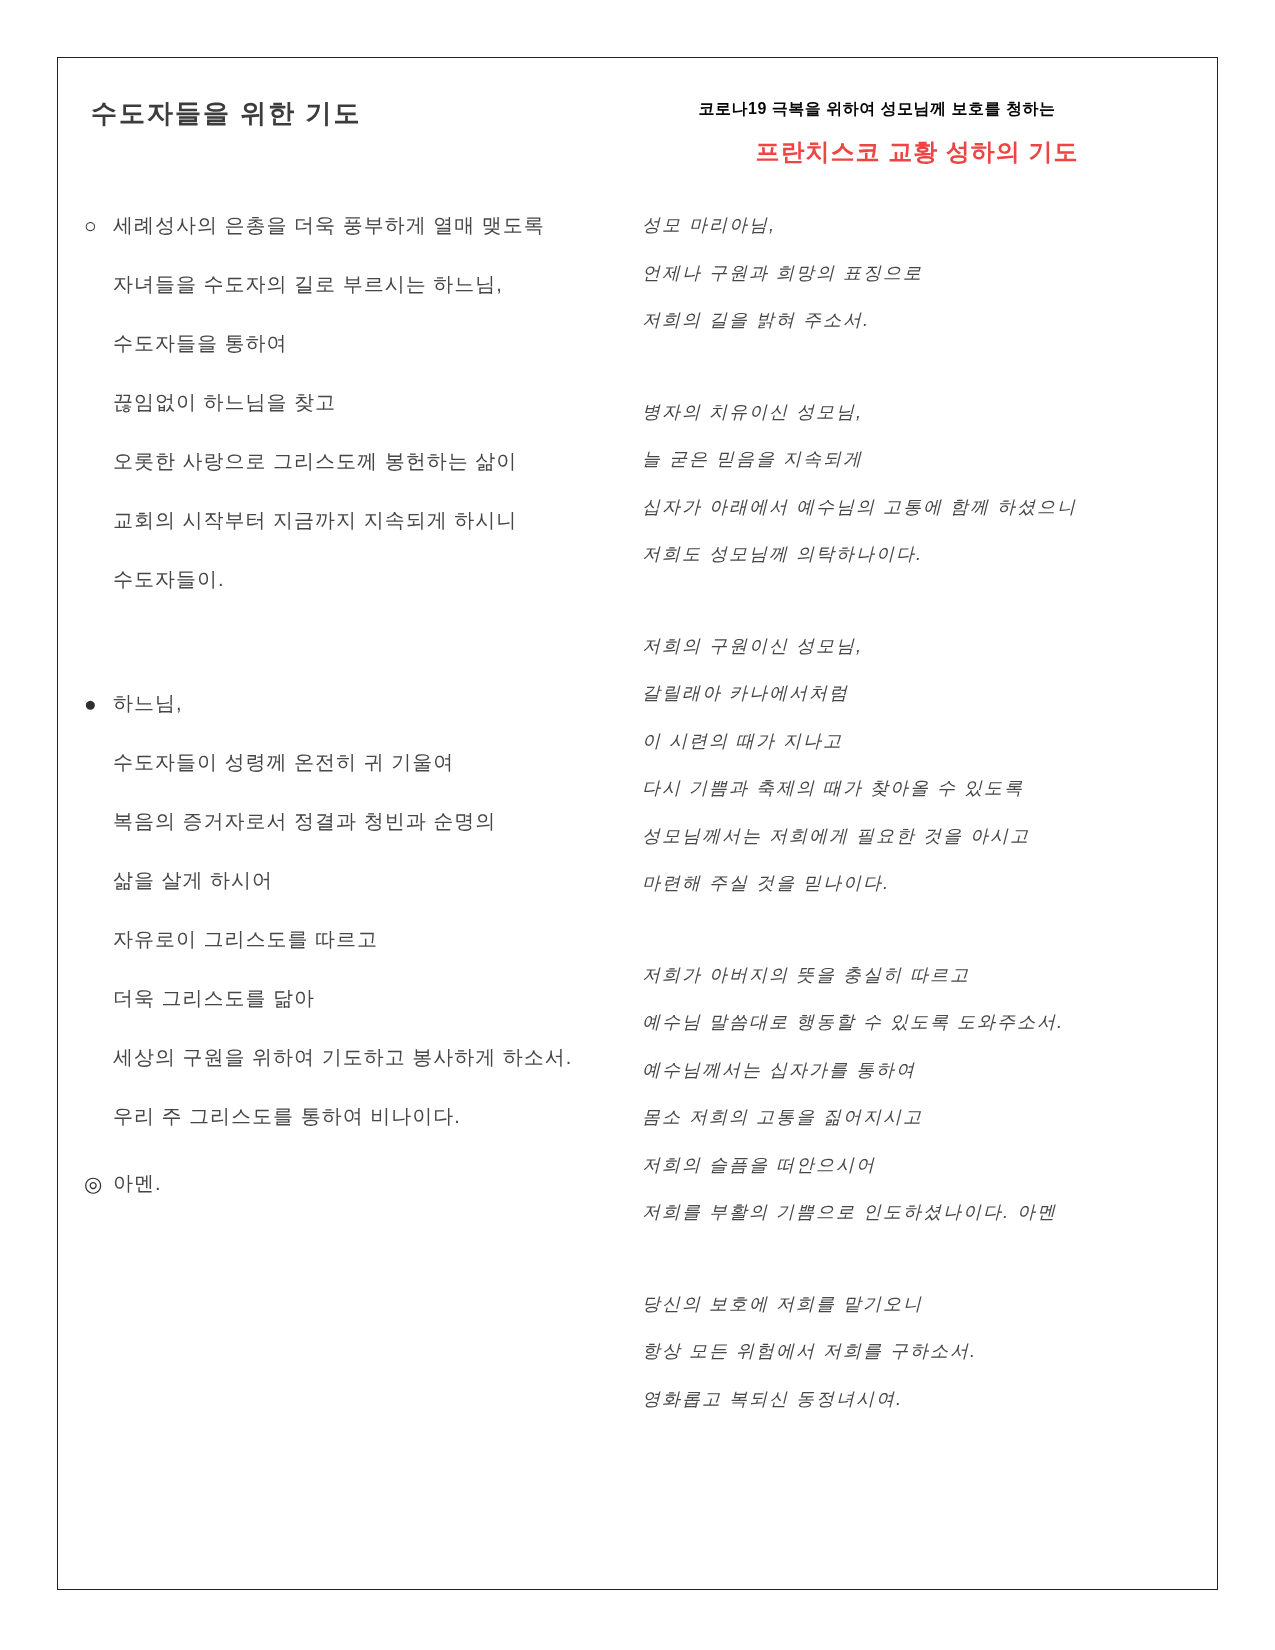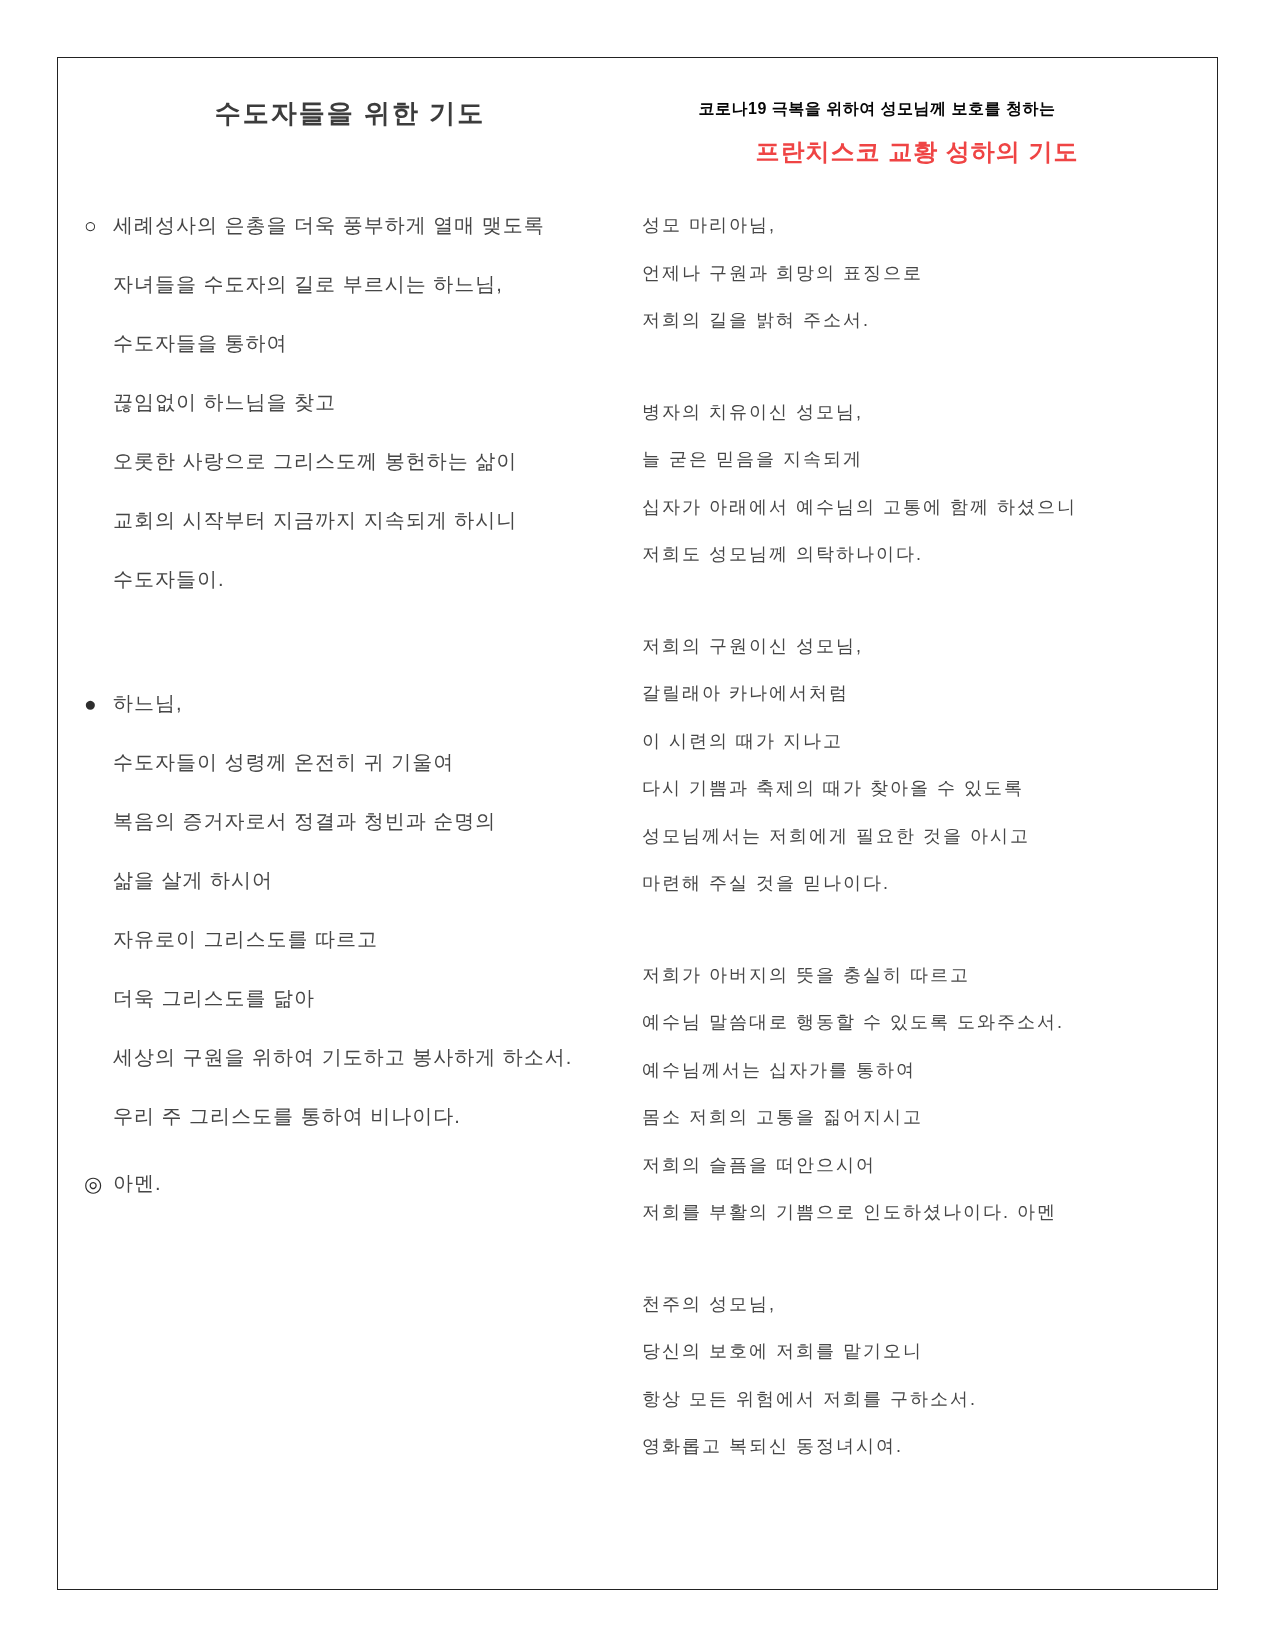--- a/index.html
+++ b/index.html
@@ -30,21 +30,20 @@
     width: 525px;
   }
   .left-title {
     margin: 0 0 0 7px;
     height: 45px;
     line-height: 45px;
     font-size: 26px;
     font-weight: bold;
     letter-spacing: 2px;
     color: #3c3c3c;
-    text-align: center;
   }
   .left-body { margin-top: 60px; }
   .lsection.gap-large { margin-top: 65px; }
   .lsection.gap-small { margin-top: 8px; }
   .lline {
     display: flex;
     height: 59px;
     line-height: 59px;
     font-size: 20px;
     letter-spacing: 1px;
@@ -79,21 +78,21 @@
     line-height: 43px;
     margin-left: 90px;
     width: 370px;
     text-align: center;
     font-size: 24px;
     font-weight: bold;
     letter-spacing: 1px;
     color: #ef4444;
     white-space: nowrap;
   }
-  .right-body { margin-top: 29px; }
+  .right-body { margin-top: 29px; font-style: italic; }
   .stanza { margin-bottom: 44px; }
   .rline {
     height: 47.5px;
     line-height: 47.5px;
     font-size: 18px;
     letter-spacing: 2px;
     white-space: nowrap;
   }
 </style>
 </head>
@@ -201,21 +200,20 @@
         <div class="stanza">
           <div class="rline">저희가 아버지의 뜻을 충실히 따르고</div>
           <div class="rline">예수님 말씀대로 행동할 수 있도록 도와주소서.</div>
           <div class="rline">예수님께서는 십자가를 통하여</div>
           <div class="rline">몸소 저희의 고통을 짊어지시고</div>
           <div class="rline">저희의 슬픔을 떠안으시어</div>
           <div class="rline">저희를 부활의 기쁨으로 인도하셨나이다. 아멘</div>
         </div>
 
         <div class="stanza">
-          <div class="rline">천주의 성모님,</div>
           <div class="rline">당신의 보호에 저희를 맡기오니</div>
           <div class="rline">항상 모든 위험에서 저희를 구하소서.</div>
           <div class="rline">영화롭고 복되신 동정녀시여.</div>
         </div>
 
       </div>
     </section>
 
   </div>
 </div>

